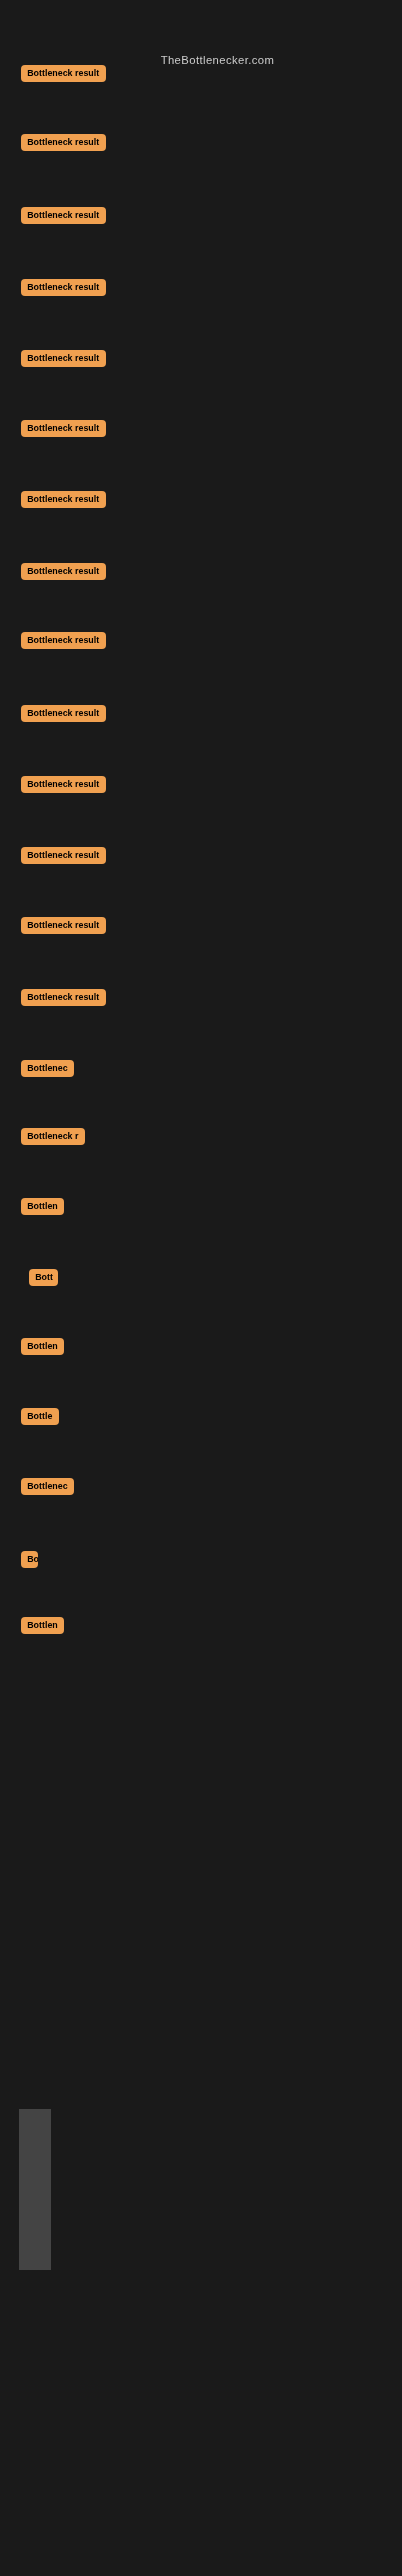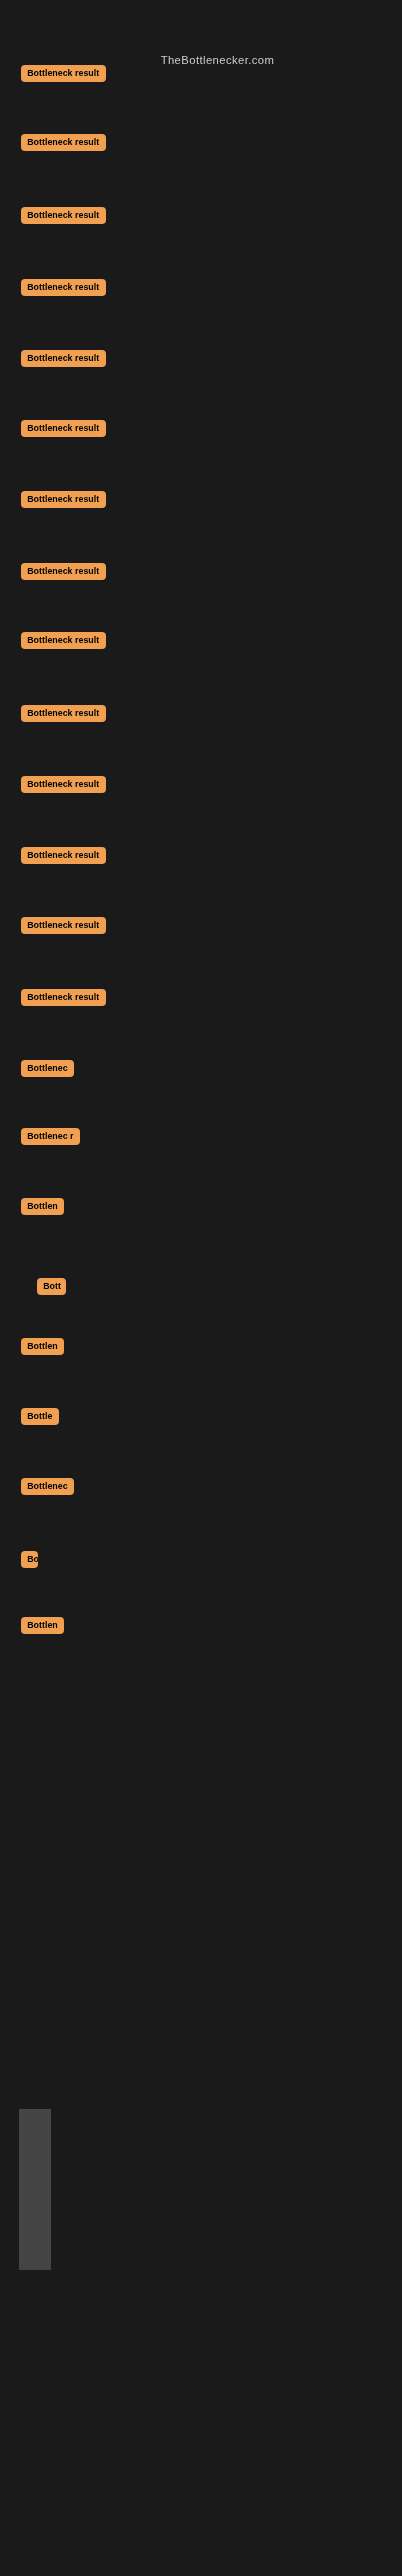--- a/index.html
+++ b/index.html
@@ -74,21 +74,21 @@
 <div class="bottleneck-item" style="position: absolute; top: 401px; left: 0px; padding: 3.2px 4.8px;"><span class="bottleneck-badge" style="max-width: 93px;">Bottleneck result</span></div>
 <div class="bottleneck-item" style="position: absolute; top: 472px; left: 0px; padding: 3.2px 4.8px;"><span class="bottleneck-badge" style="max-width: 93px;">Bottleneck result</span></div>
 <div class="bottleneck-item" style="position: absolute; top: 544px; left: 0px; padding: 3.2px 4.8px;"><span class="bottleneck-badge" style="max-width: 93px;">Bottleneck result</span></div>
 <div class="bottleneck-item" style="position: absolute; top: 613px; left: 0px; padding: 3.2px 4.8px;"><span class="bottleneck-badge" style="max-width: 93px;">Bottleneck result</span></div>
 <div class="bottleneck-item" style="position: absolute; top: 686px; left: 0px; padding: 3.2px 4.8px;"><span class="bottleneck-badge" style="max-width: 93px;">Bottleneck result</span></div>
 <div class="bottleneck-item" style="position: absolute; top: 757px; left: 0px; padding: 3.2px 4.8px;"><span class="bottleneck-badge" style="max-width: 93px;">Bottleneck result</span></div>
 <div class="bottleneck-item" style="position: absolute; top: 828px; left: 0px; padding: 3.2px 4.8px;"><span class="bottleneck-badge" style="max-width: 93px;">Bottleneck result</span></div>
 <div class="bottleneck-item" style="position: absolute; top: 898px; left: 0px; padding: 3.2px 4.8px;"><span class="bottleneck-badge" style="max-width: 93px;">Bottleneck result</span></div>
 <div class="bottleneck-item" style="position: absolute; top: 970px; left: 0px; padding: 3.2px 4.8px;"><span class="bottleneck-badge" style="max-width: 85px;">Bottleneck result</span></div>
 <div class="bottleneck-item" style="position: absolute; top: 1041px; left: 0px; padding: 3.2px 4.8px;"><span class="bottleneck-badge" style="max-width: 56px;">Bottlenec</span></div>
-<div class="bottleneck-item" style="position: absolute; top: 1109px; left: 0px; padding: 3.2px 4.8px;"><span class="bottleneck-badge" style="max-width: 64px;">Bottlenec r</span></div>
+<div class="bottleneck-item" style="position: absolute; top: 1109px; left: 0px; padding: 3.2px 4.8px;"><span class="bottleneck-badge" style="max-width: 64px;">Bottleneck r</span></div>
 <div class="bottleneck-item" style="position: absolute; top: 1179px; left: 0px; padding: 3.2px 4.8px;"><span class="bottleneck-badge" style="max-width: 47px;">Bottlen</span></div>
-<div class="bottleneck-item" style="position: absolute; top: 1250px; left: 16px; padding: 3.2px 4.8px; margin-top: 9px;"><span class="bottleneck-badge" style="max-width: 29px;">Bott</span></div>
+<div class="bottleneck-item" style="position: absolute; top: 1250px; left: 8px; padding: 3.2px 4.8px;"><span class="bottleneck-badge" style="max-width: 29px;">Bott</span></div>
 <div class="bottleneck-item" style="position: absolute; top: 1319px; left: 0px; padding: 3.2px 4.8px;"><span class="bottleneck-badge" style="max-width: 47px;">Bottlen</span></div>
 <div class="bottleneck-item" style="position: absolute; top: 1389px; left: 0px; padding: 3.2px 4.8px;"><span class="bottleneck-badge" style="max-width: 39px; text-align: right;">Bottle</span></div>
 <div class="bottleneck-item" style="position: absolute; top: 1459px; left: 0px; padding: 3.2px 4.8px;"><span class="bottleneck-badge" style="max-width: 56px;">Bottlenec</span></div>
 <div class="bottleneck-item" style="position: absolute; top: 1532px; left: 0px; padding: 3.2px 4.8px;"><span class="bottleneck-badge" style="max-width: 17.7px;">Bo</span></div>
 <div class="bottleneck-item" style="position: absolute; top: 1598px; left: 0px; padding: 3.2px 4.8px;"><span class="bottleneck-badge" style="max-width: 47px;">Bottlen</span></div>
 
 
 </body></html>

